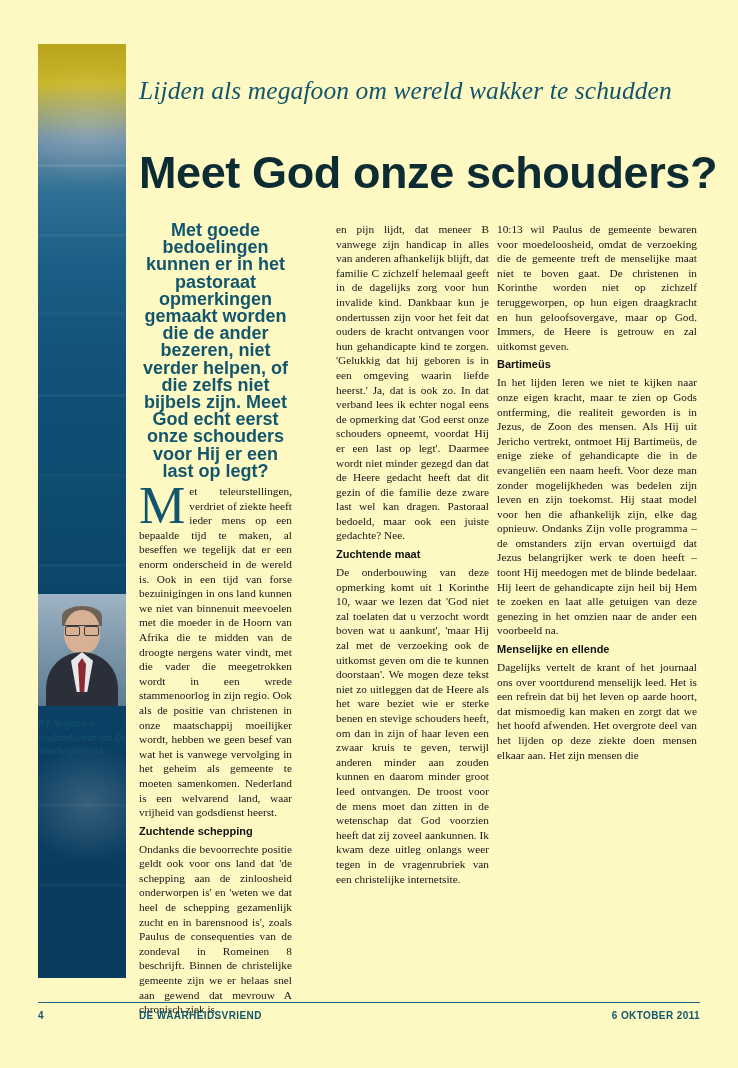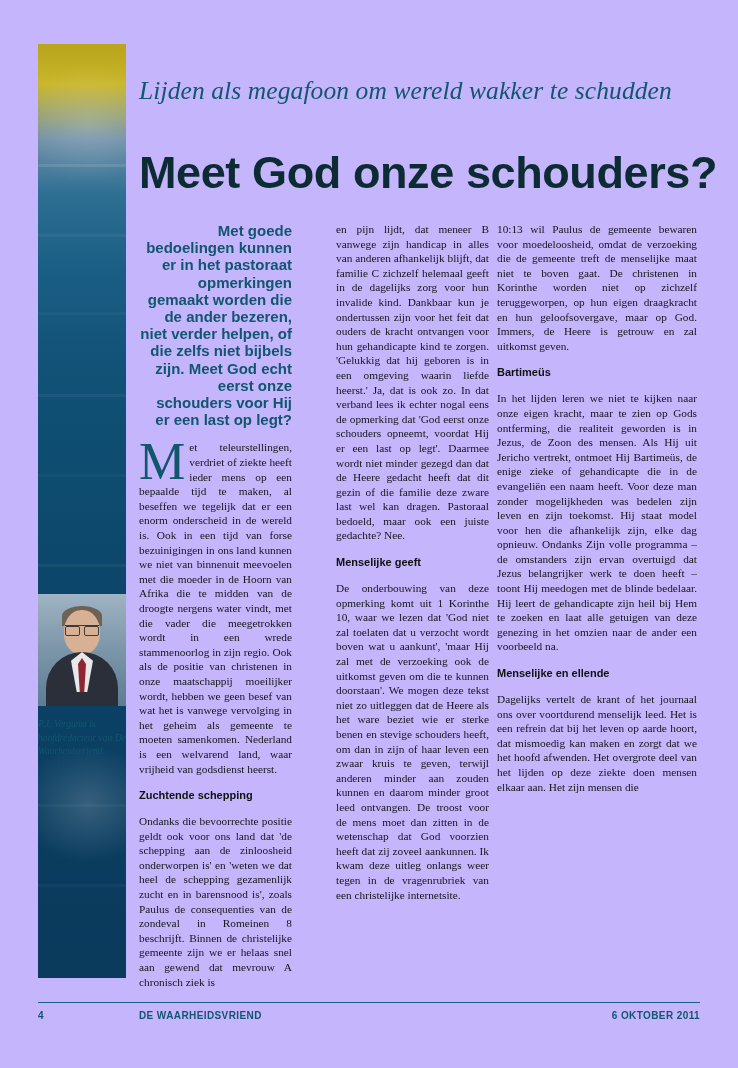--- a/index.html
+++ b/index.html
@@ -15,21 +15,21 @@
     color: #1a1a1a;
     overflow: hidden;
   }
 
   
   .page {
     position: absolute;
     left: 0; top: 0;
     width: 738px;
     height: 1068px;
-    background: #c4b5fd;
+    background: #fef9c3;
   }
 
   
   .photo-strip {
     position: absolute;
     left: 38px;
     top: 44px;
     width: 88px;
     height: 934px;
     background: linear-gradient(180deg,
@@ -171,33 +171,33 @@
   .col {
     position: absolute;
     top: 222px;
     width: 153px;
     font-size: 11.3px;
     line-height: 14.6px;
     text-align: justify;
     color: #161616;
   }
   .col p { margin: 0 0 0 0; }
-  .col p + p { margin-top: 12px; }
+  .col p + p { margin-top: 4px; }
 
   #col1 { left: 139px; }
   #col2 { left: 336px; }
   #col3 { left: 497px; width: 200px; }
 
   .lead {
     font-family: "Liberation Sans", sans-serif;
     font-weight: bold;
-    font-size: 15px;
+    font-size: 18px;
     line-height: 17.2px;
     color: #12566e;
-    text-align: right;
+    text-align: center;
     margin-bottom: 14px;
   }
 
   .subhead {
     font-family: "Liberation Sans", sans-serif;
     font-weight: bold;
     font-size: 11px;
     line-height: 14px;
     color: #111;
     margin-top: 11px;
@@ -288,21 +288,21 @@
 
   <div class="col" id="col1">
     <p class="lead">Met goede bedoelingen kunnen er in het pastoraat opmerkingen gemaakt worden die de ander bezeren, niet verder helpen, of die zelfs niet bijbels zijn. Meet God echt eerst onze schouders voor Hij er een last op legt?</p>
     <p class="dropcap-para"><span class="dropcap">M</span><span>et teleurstellingen, verdriet of ziekte heeft ieder mens op een bepaalde tijd te maken, al beseffen we tegelijk dat er een enorm onderscheid in de wereld is. Ook in een tijd van forse bezuinigingen in ons land kunnen we niet van binnenuit meevoelen met die moeder in de Hoorn van Afrika die te midden van de droogte nergens water vindt, met die vader die meegetrokken wordt in een wrede stammenoorlog in zijn regio. Ook als de positie van christenen in onze maatschappij moeilijker wordt, hebben we geen besef van wat het is vanwege vervolging in het geheim als gemeente te moeten samenkomen. Nederland is een welvarend land, waar vrijheid van godsdienst heerst.</span></p>
     <p class="subhead">Zuchtende schepping</p>
     <p>Ondanks die bevoorrechte positie geldt ook voor ons land dat 'de schepping aan de zinloosheid onderworpen is' en 'weten we dat heel de schepping gezamenlijk zucht en in barensnood is', zoals Paulus de consequenties van de zondeval in Romeinen 8 beschrijft. Binnen de christelijke gemeente zijn we er helaas snel aan gewend dat mevrouw A chronisch ziek is</p>
   </div>
 
   <div class="col" id="col2">
     <p>en pijn lijdt, dat meneer B vanwege zijn handicap in alles van anderen afhankelijk blijft, dat familie C zichzelf helemaal geeft in de dagelijks zorg voor hun invalide kind. Dankbaar kun je ondertussen zijn voor het feit dat ouders de kracht ontvangen voor hun gehandicapte kind te zorgen. 'Gelukkig dat hij geboren is in een omgeving waarin liefde heerst.' Ja, dat is ook zo. In dat verband lees ik echter nogal eens de opmerking dat 'God eerst onze schouders opneemt, voordat Hij er een last op legt'. Daarmee wordt niet minder gezegd dan dat de Heere gedacht heeft dat dit gezin of die familie deze zware last wel kan dragen. Pastoraal bedoeld, maar ook een juiste gedachte? Nee.</p>
-    <p class="subhead">Menselijke geeft</p>
+    <p class="subhead">Zuchtende maat</p>
     <p>De onderbouwing van deze opmerking komt uit 1 Korinthe 10, waar we lezen dat 'God niet zal toelaten dat u verzocht wordt boven wat u aankunt', 'maar Hij zal met de verzoeking ook de uitkomst geven om die te kunnen doorstaan'. We mogen deze tekst niet zo uitleggen dat de Heere als het ware beziet wie er sterke benen en stevige schouders heeft, om dan in zijn of haar leven een zwaar kruis te geven, terwijl anderen minder aan zouden kunnen en daarom minder groot leed ontvangen. De troost voor de mens moet dan zitten in de wetenschap dat God voorzien heeft dat zij zoveel aankunnen. Ik kwam deze uitleg onlangs weer tegen in de vragenrubriek van een christelijke internetsite.</p>
   </div>
 
 
   <div class="col" id="col3">
     <p>10:13 wil Paulus de gemeente bewaren voor moedeloosheid, omdat de verzoeking die de gemeente treft de menselijke maat niet te boven gaat. De christenen in Korinthe worden niet op zichzelf teruggeworpen, op hun eigen draagkracht en hun geloofsovergave, maar op God. Immers, de Heere is getrouw en zal uitkomst geven.</p>
     <p class="subhead">Bartimeüs</p>
     <p>In het lijden leren we niet te kijken naar onze eigen kracht, maar te zien op Gods ontferming, die realiteit geworden is in Jezus, de Zoon des mensen. Als Hij uit Jericho vertrekt, ontmoet Hij Bartimeüs, de enige zieke of gehandicapte die in de evangeliën een naam heeft. Voor deze man zonder mogelijkheden was bedelen zijn leven en zijn toekomst. Hij staat model voor hen die afhankelijk zijn, elke dag opnieuw. Ondanks Zijn volle programma – de omstanders zijn ervan overtuigd dat Jezus belangrijker werk te doen heeft – toont Hij meedogen met de blinde bedelaar. Hij leert de gehandicapte zijn heil bij Hem te zoeken en laat alle getuigen van deze genezing in het omzien naar de ander een voorbeeld na.</p>
     <p class="subhead">Menselijke en ellende</p>
     <p>Dagelijks vertelt de krant of het journaal ons over voortdurend menselijk leed. Het is een refrein dat bij het leven op aarde hoort, dat mismoedig kan maken en zorgt dat we het hoofd afwenden. Het overgrote deel van het lijden op deze ziekte doen mensen elkaar aan. Het zijn mensen die</p>

